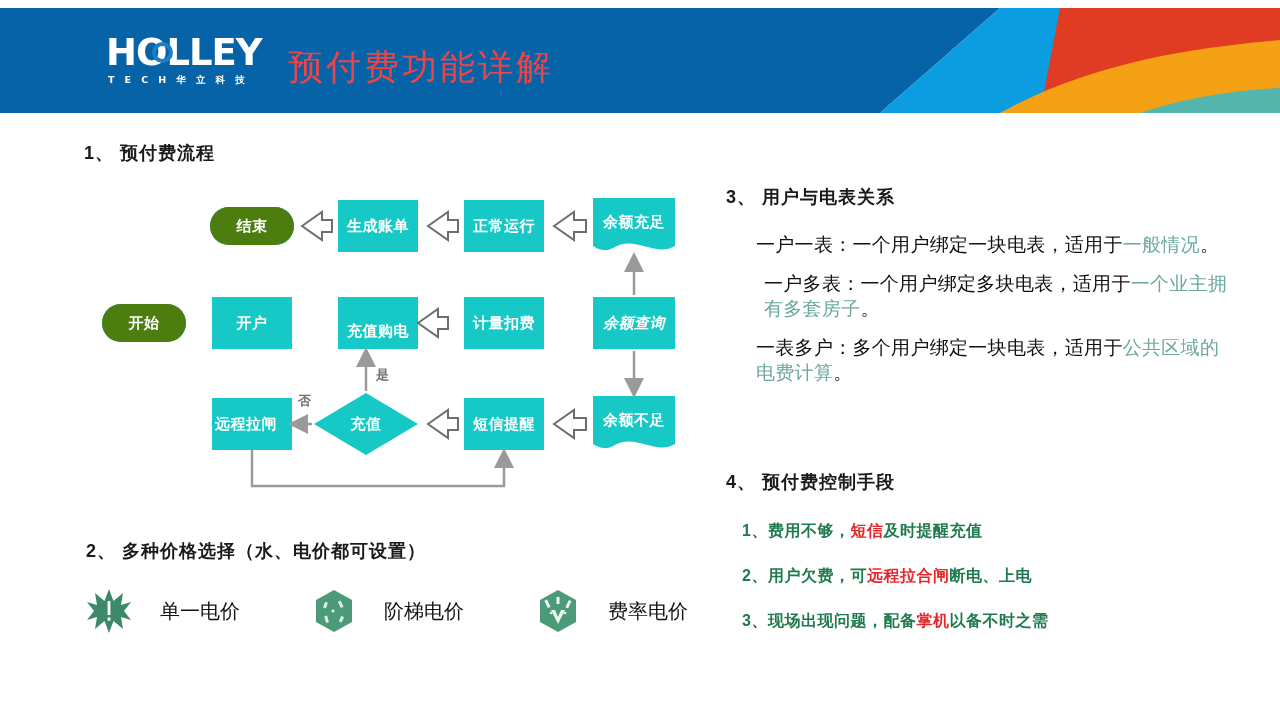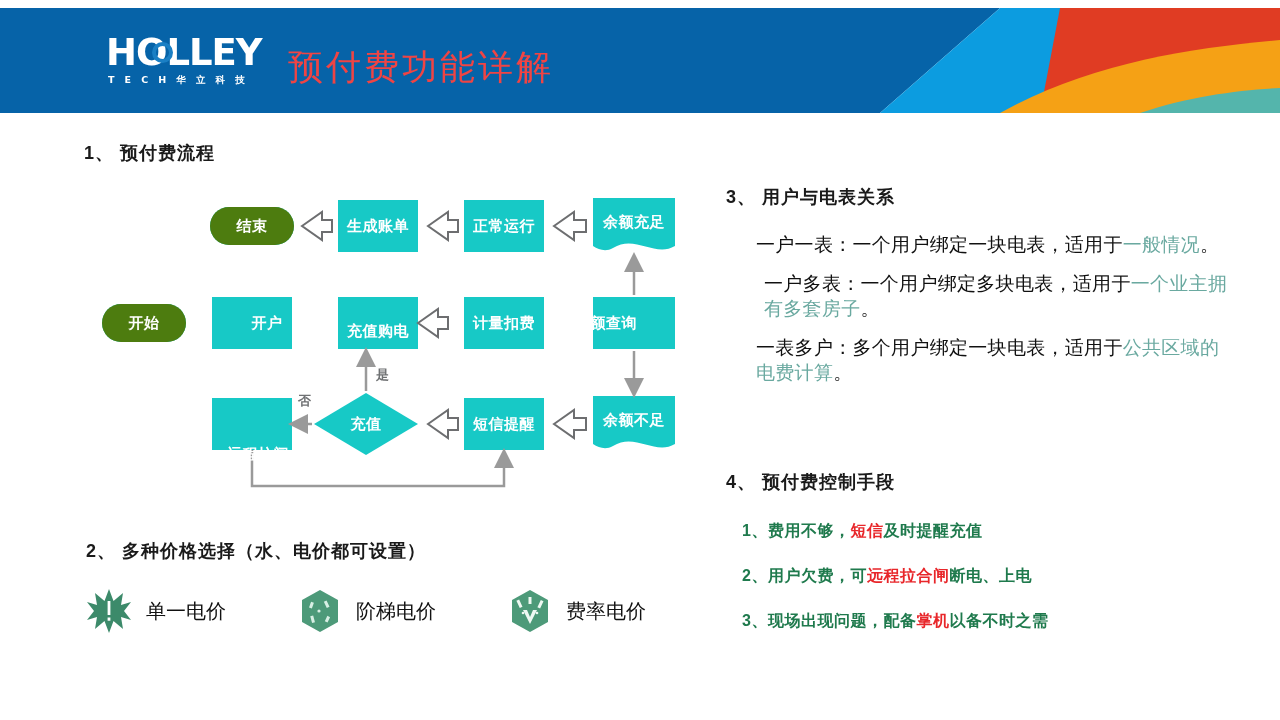--- a/index.html
+++ b/index.html
@@ -62,21 +62,21 @@
   }
   .pill{background:#4d7c0f;border-radius:22px;}
   .flabel{
     position:absolute;color:#6f7173;font-size:13px;font-weight:bold;
   }
 
   
   #price-row{position:absolute;left:86px;top:588px;display:flex;align-items:center;}
   .price-item{display:flex;align-items:center;}
   .price-label{
-    font-size:20px;color:#111;margin-left:14px;white-space:nowrap;
+    font-size:20px;color:#111;margin-left:28px;white-space:nowrap;
   }
 
   
   #sec3-body{position:absolute;left:756px;top:232px;width:480px;}
   .rel-item{
     font-size:19px;line-height:25px;color:#111111;margin-bottom:14px;
     letter-spacing:0.3px;
   }
   .rel-item.indent{padding-left:8px;}
   .teal-t{color:#6aa9a0;}
@@ -172,26 +172,26 @@
       <path d="M172,270 L172,306 L424,306 L424,278" marker-end="url(#ah)"></path>
     </g>
   </svg>
 
   <div class="fnode pill" style="left:130px;top:27px;width:84px;height:38px;">结束</div>
   <div class="fnode" style="left:258px;top:20px;width:80px;height:52px;">生成账单</div>
   <div class="fnode" style="left:384px;top:20px;width:80px;height:52px;">正常运行</div>
   <div class="fnode" style="left:513px;top:18px;width:82px;height:48px;">余额充足</div>
 
   <div class="fnode pill" style="left:22px;top:124px;width:84px;height:38px;">开始</div>
-  <div class="fnode" style="left:132px;top:117px;width:80px;height:52px;padding-left:15px;">开户</div>
+  <div class="fnode" style="left:132px;top:117px;width:80px;height:52px;">开户</div>
   <div class="fnode" style="left:258px;top:117px;width:80px;height:68px;">充值购电</div>
   <div class="fnode" style="left:384px;top:117px;width:80px;height:52px;">计量扣费</div>
-  <div class="fnode" style="left:485px;top:117px;width:82px;height:52px;">余额查询</div>
-
-  <div class="fnode" style="left:128px;top:218px;width:100px;height:52px;margin-top:30px;">远程拉闸</div>
+  <div class="fnode" style="left:513px;top:117px;width:82px;height:52px;font-style:italic;">余额查询</div>
+
+  <div class="fnode" style="left:116px;top:218px;width:100px;height:52px;">远程拉闸</div>
   <div class="fnode" style="left:254px;top:231px;width:64px;height:26px;">充值</div>
   <div class="fnode" style="left:384px;top:218px;width:80px;height:52px;border-radius:12px;">短信提醒</div>
   <div class="fnode" style="left:513px;top:216px;width:82px;height:48px;">余额不足</div>
 
   <div class="flabel" style="left:296px;top:186px;">是</div>
   <div class="flabel" style="left:218px;top:212px;">否</div>
 </div>
 
 <div class="sec-h" id="sec2-h">2、 多种价格选择（水、电价都可设置）</div>
 

